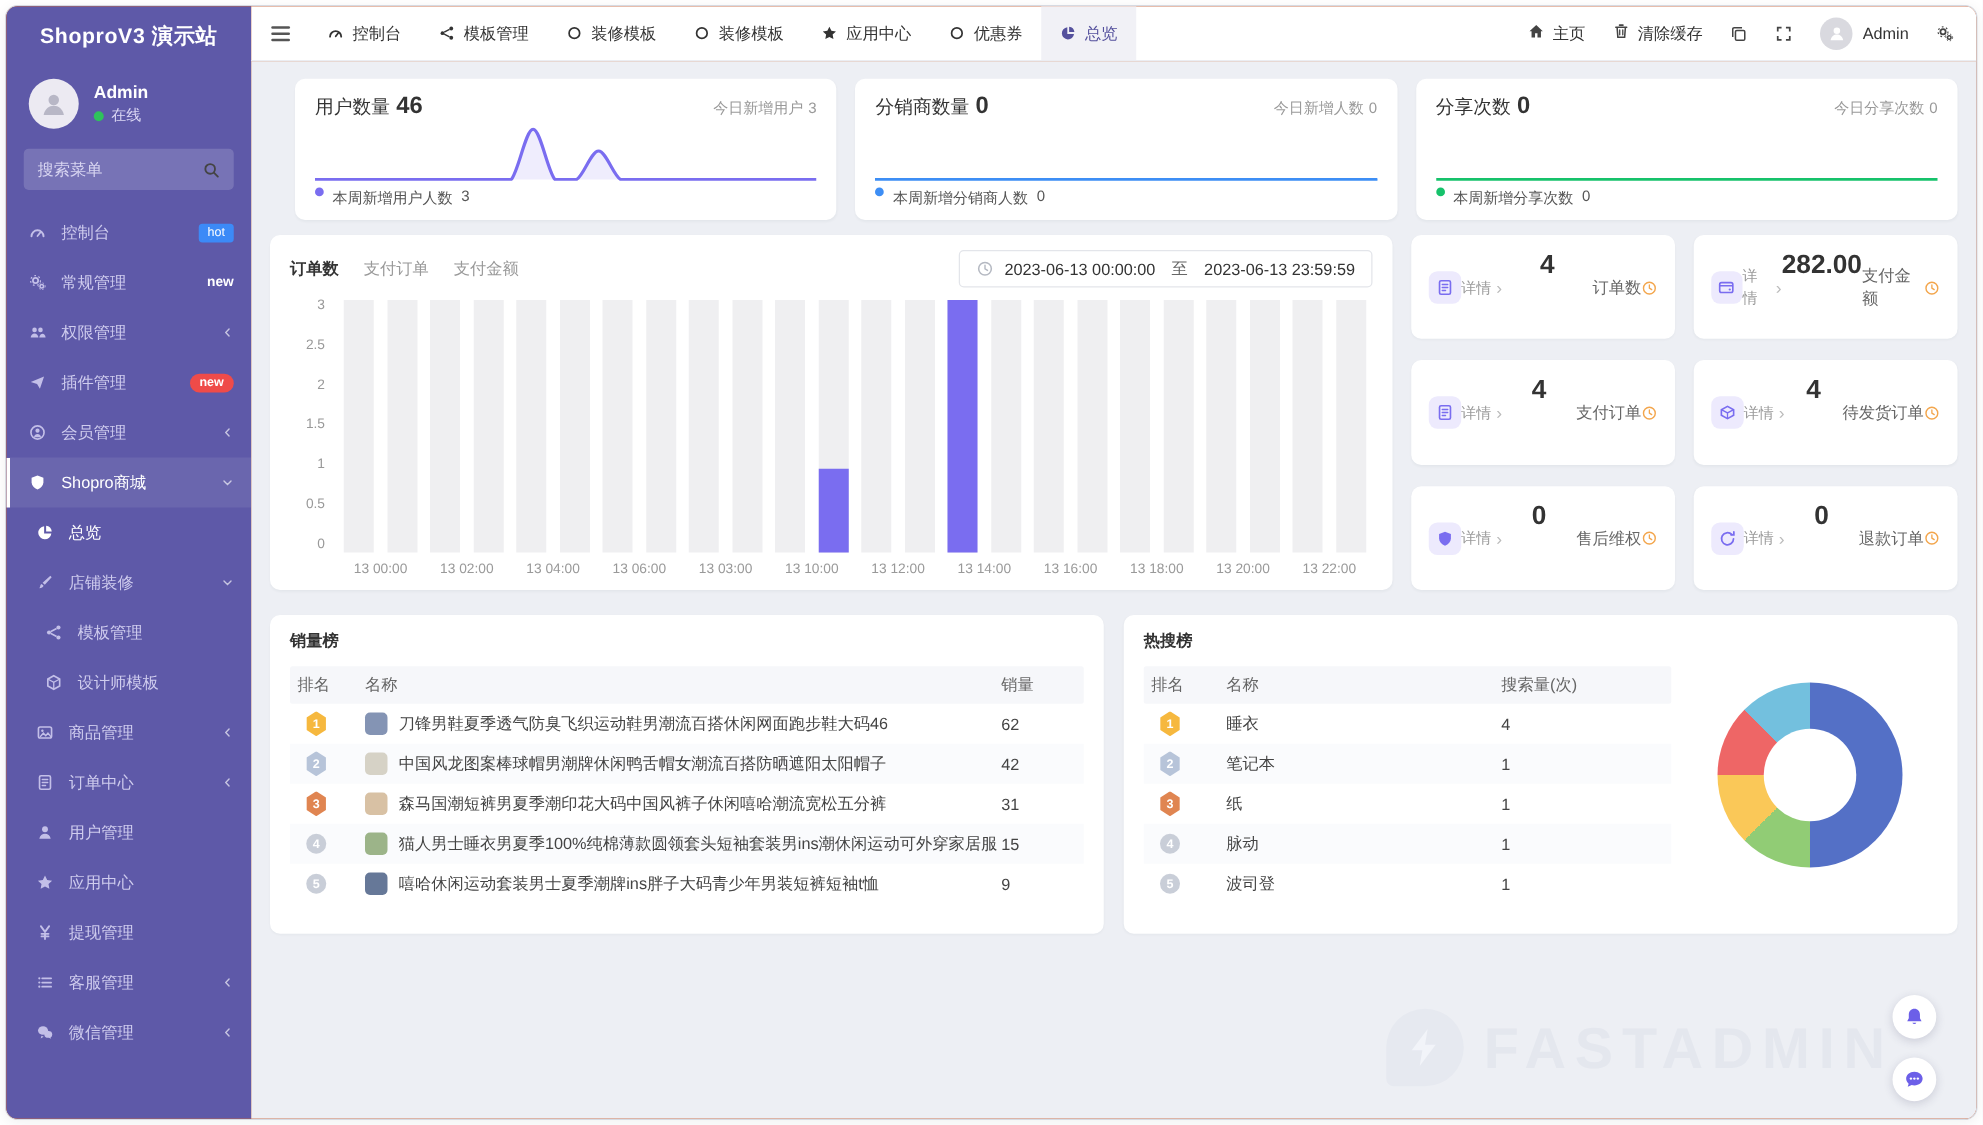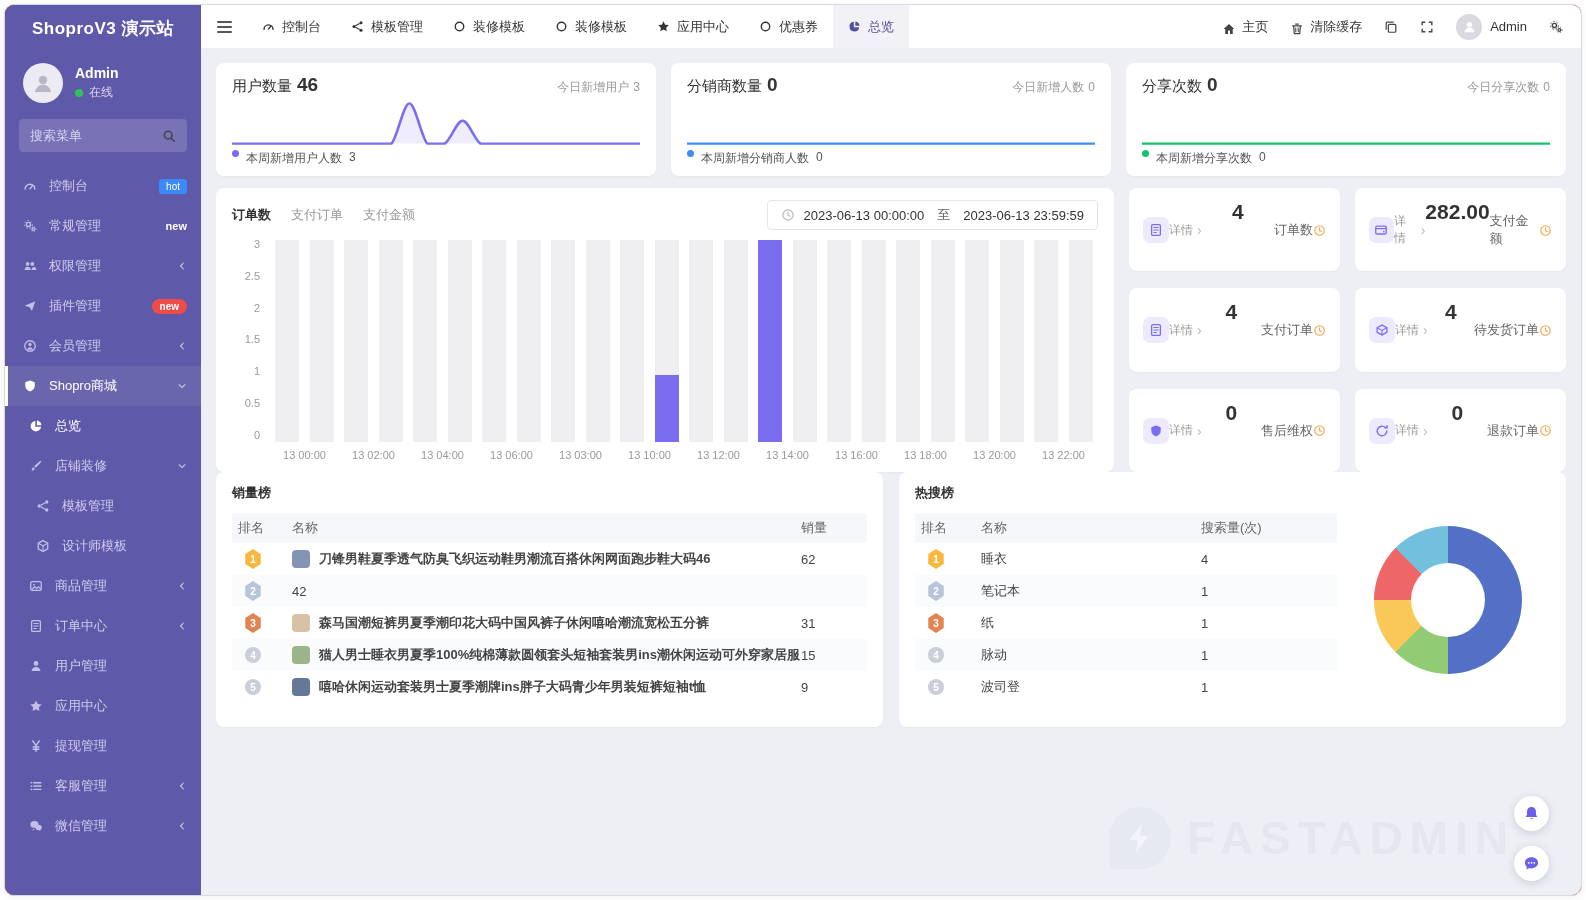--- a/index.html
+++ b/index.html
@@ -42,33 +42,33 @@
   .topbar { height:44px; flex:none; background:#fff; border-bottom:1px solid #ebedf2; display:flex; align-items:center; padding-right:18px; }
   .burger { width:46px; height:100%; border:0; background:transparent; display:flex; flex-direction:column; align-items:center; justify-content:center; gap:3px; cursor:pointer; }
   .burger i { width:15px; height:2px; background:#555; border-radius:1px; }
   .tabs { display:flex; height:100%; }
   .tab { display:flex; align-items:center; gap:7px; padding:0 15px; font-size:13px; color:#333; cursor:pointer; }
   .t-ico { display:flex; color:#333; }
   .t-ico svg { width:13px; height:13px; }
   .tab.active { background:#f1f1f6; color:var(--accent-purple-dark,#55519d); }
   .tab.active .t-ico { color:var(--accent-purple-dark,#55519d); }
   .tb-right { margin-left:auto; display:flex; align-items:center; gap:22px; font-size:13px; color:#333; }
-  .tb-link { display:flex; align-items:flex-end; gap:6px; cursor:pointer; }
+  .tb-link { display:flex; align-items:flex-start; gap:6px; cursor:pointer; }
   .tb-ib { background:transparent; border:0; display:flex; cursor:pointer; color:#444; }
   .ti { display:flex; color:#444; }
   .ti svg { width:14px; height:14px; }
   .avatar-sm { width:26px; height:26px; border-radius:50%; background:#d9d9df; color:#fff; display:flex; align-items:center; justify-content:center; }
   .avatar-sm svg { width:15px; height:15px; }
   .tb-user { display:flex; align-items:center; gap:8px; cursor:pointer; }
 
   
   .content { flex:1; background:var(--content-bg,#edeff4); padding:14px 15px; position:relative; overflow:hidden; }
   .card { background:#fff; border-radius:8px; box-shadow:0 1px 2px rgba(31,45,61,.04); }
 
-  .row1 { display:grid; grid-template-columns:repeat(3,1fr); gap:15px; height:108px; }
+  .row1 { display:grid; grid-template-columns:repeat(3,1fr); gap:15px; height:108px;margin-left:20px; }
   .ov-card { padding:11px 16px 9px; display:flex; flex-direction:column; }
   .ov-head { display:flex; justify-content:space-between; align-items:baseline; }
   .ov-title { font-size:15px; color:#333; }
   .ov-title b { font-size:19px; font-weight:600; margin-left:5px; }
   .ov-sub { font-size:12px; color:#999; }
   .ov-sub b { font-weight:normal; margin-left:4px; }
   .spark { width:100%; height:50px; margin-top:2px; display:block; }
   .ov-legend { display:flex; align-items:flex-start; gap:7px; font-size:12px; color:#555; margin-top:2px; }
   .dot { width:7px; height:7px; border-radius:50%; flex:none; }
   .ov-legend b { font-weight:normal; color:#555; }
@@ -98,35 +98,35 @@
   .icon-box { width:26px; height:26px; border-radius:7px; background:#edeafd; display:flex; align-items:center; justify-content:center; color:var(--accent-purple,#7a6df0); }
   .icon-box svg { width:14px; height:14px; }
   .det { display:flex; align-items:center; gap:4px; font-size:12px; color:#9a9a9a; cursor:pointer; }
   .det-ar { color:#bbb; font-size:14px; line-height:1; }
   .sc-val { font-size:21px; font-weight:600; color:#333; line-height:1; margin-top:3px; }
   .sc-foot { display:flex; justify-content:space-between; align-items:center; }
   .sc-label { font-size:13px; color:#666; }
   .sc-clock { display:flex; color:var(--clock-orange,#f3a64d); }
   .sc-clock svg { width:13px; height:13px; }
 
-  .row3 { display:grid; grid-template-columns:1fr 1fr; gap:16px; height:255px; }
+  .row3 { display:grid; grid-template-columns:1fr 1fr; gap:16px; margin-top:20px; height:255px; }
   .rt-card { padding:12px 16px; overflow:hidden; }
   .rt-title { font-size:13px; font-weight:bold; color:#333; margin-bottom:11px; }
   .thead { display:grid; align-items:center; background:#f6f7fa; height:30px; font-size:13px; color:#666; padding:0 6px; border-radius:2px; }
   .sales-grid { grid-template-columns:54px 1fr 60px; }
   .hot-grid { grid-template-columns:60px 1fr 130px; }
   .trow { display:grid; align-items:center; height:32px; font-size:13px; color:#444; padding:0 6px; }
   .trows .trow:nth-child(even) { background:#fafbfd; }
   .rank-badge { width:18px; height:20px; clip-path:polygon(50% 0,93% 25%,93% 75%,50% 100%,7% 75%,7% 25%); color:#fff; font-size:10px; font-weight:bold; display:flex; align-items:center; justify-content:center; margin-left:6px; }
   .rank-badge.r1 { background:#f6b83e; }
   .rank-badge.r2 { background:#b7c4d9; }
   .rank-badge.r3 { background:#e08551; }
   .rank-badge.r4 { background:#c9ced8; clip-path:none; border-radius:50%; width:16px; height:16px; margin-left:7px; }
   .name-cell { display:flex; align-items:center; gap:9px; min-width:0; }
-  .name-cell span.nm { overflow:hidden; white-space:nowrap; text-overflow:ellipsis;font-weight:bold; }
+  .name-cell span.nm { overflow:hidden; white-space:nowrap; text-overflow:ellipsis; }
   .thumb { width:18px; height:18px; border-radius:4px; flex:none; }
   .hot-card { display:flex; gap:8px; }
   .hot-left { flex:1; min-width:0; }
   .donut-zone { width:205px; flex:none; display:flex; align-items:center; justify-content:center; }
   .donut { width:148px; height:148px; border-radius:50%; position:relative; }
   .donut::after { content:""; position:absolute; inset:37px; background:#fff; border-radius:50%; }
 
   
   .watermark { position:absolute; right:66px; bottom:26px; display:flex; align-items:center; gap:16px; pointer-events:none; }
   .wm-logo { width:62px; height:62px; background:#e6e9f0; border-radius:50% 50% 50% 6px; display:flex; align-items:center; justify-content:center; color:#f2f4f9; }
@@ -953,20 +953,24 @@
           <div class="trow sales-grid">
                 <span class="rank-badge r1">1</span>
                 <span class="name-cell">
                   <i class="thumb" style="background: rgb(132, 148, 180);"></i>
                   <span class="nm">刀锋男鞋夏季透气防臭飞织运动鞋男潮流百搭休闲网面跑步鞋大码46</span>
                 </span>
                 <span>62</span>
               </div>
               <div class="trow sales-grid">
                 <span class="rank-badge r2">2</span>
+                <span class="name-cell">
+                  <i class="thumb" style="background: rgb(214, 210, 198);"></i>
+                  <span class="nm">中国风龙图案棒球帽男潮牌休闲鸭舌帽女潮流百搭防晒遮阳太阳帽子</span>
+                </span>
                 <span>42</span>
               </div>
               <div class="trow sales-grid">
                 <span class="rank-badge r3">3</span>
                 <span class="name-cell">
                   <i class="thumb" style="background: rgb(216, 193, 164);"></i>
                   <span class="nm">森马国潮短裤男夏季潮印花大码中国风裤子休闲嘻哈潮流宽松五分裤</span>
                 </span>
                 <span>31</span>
               </div>

